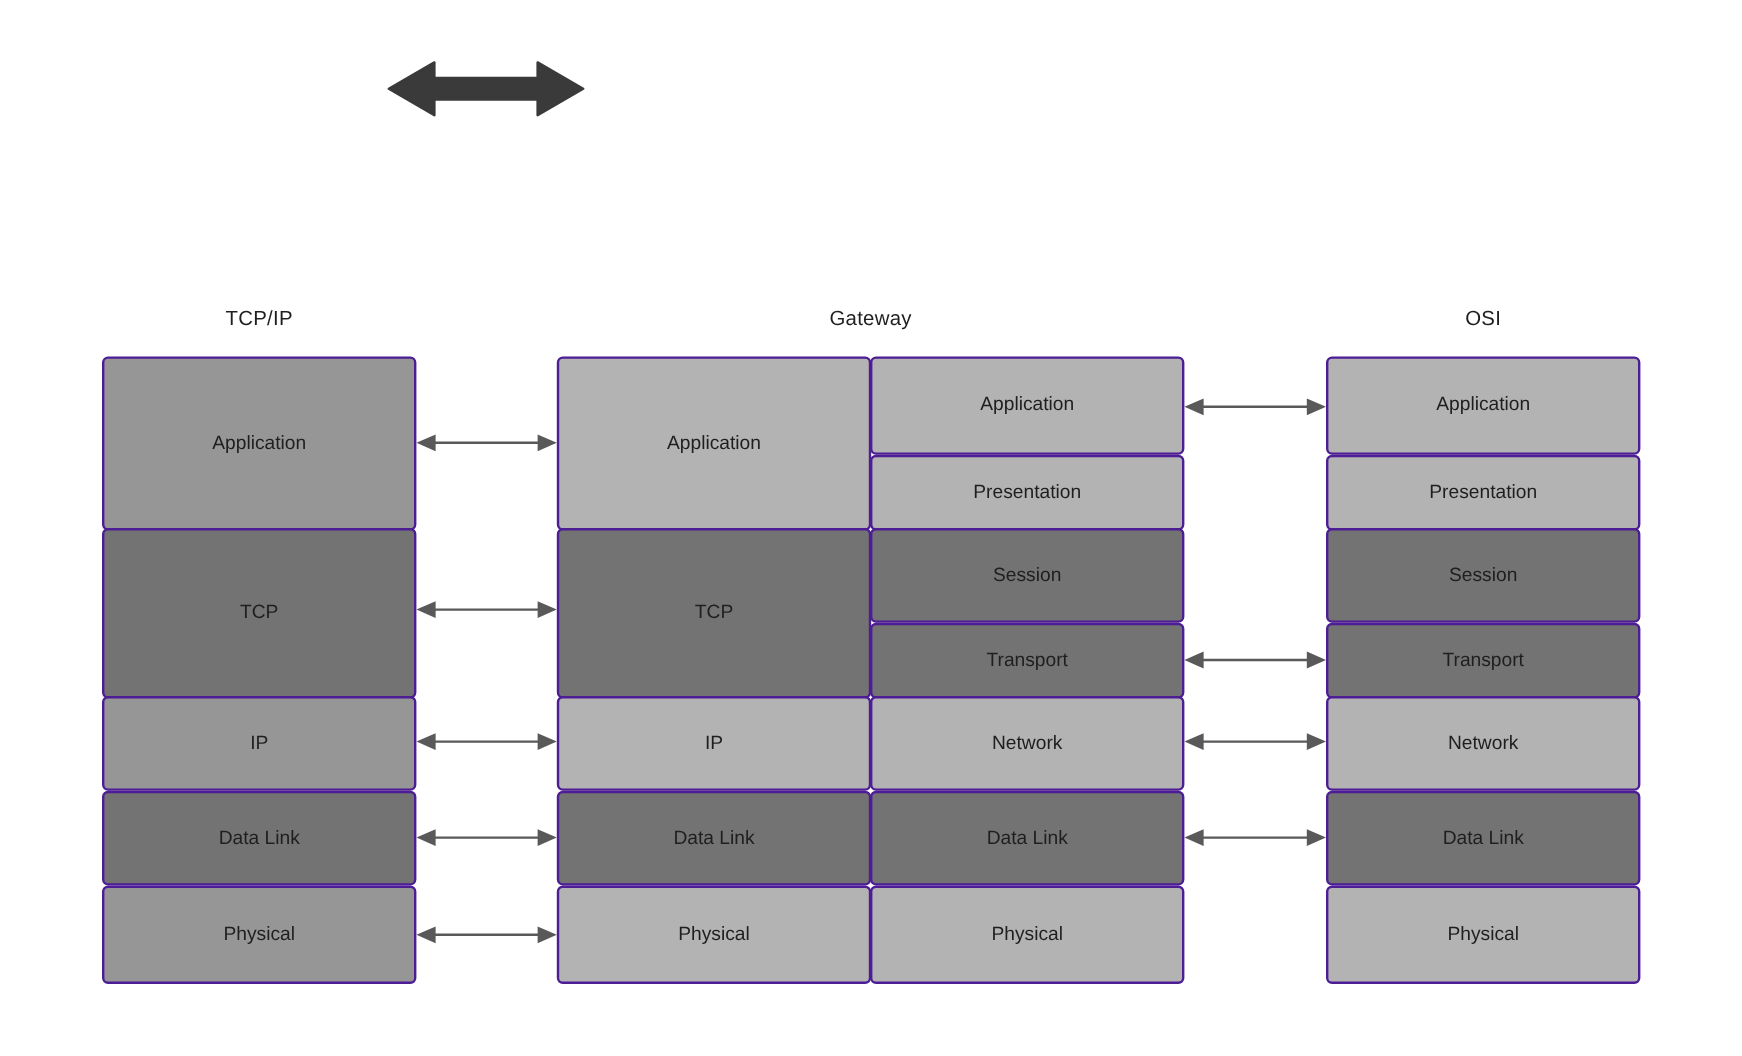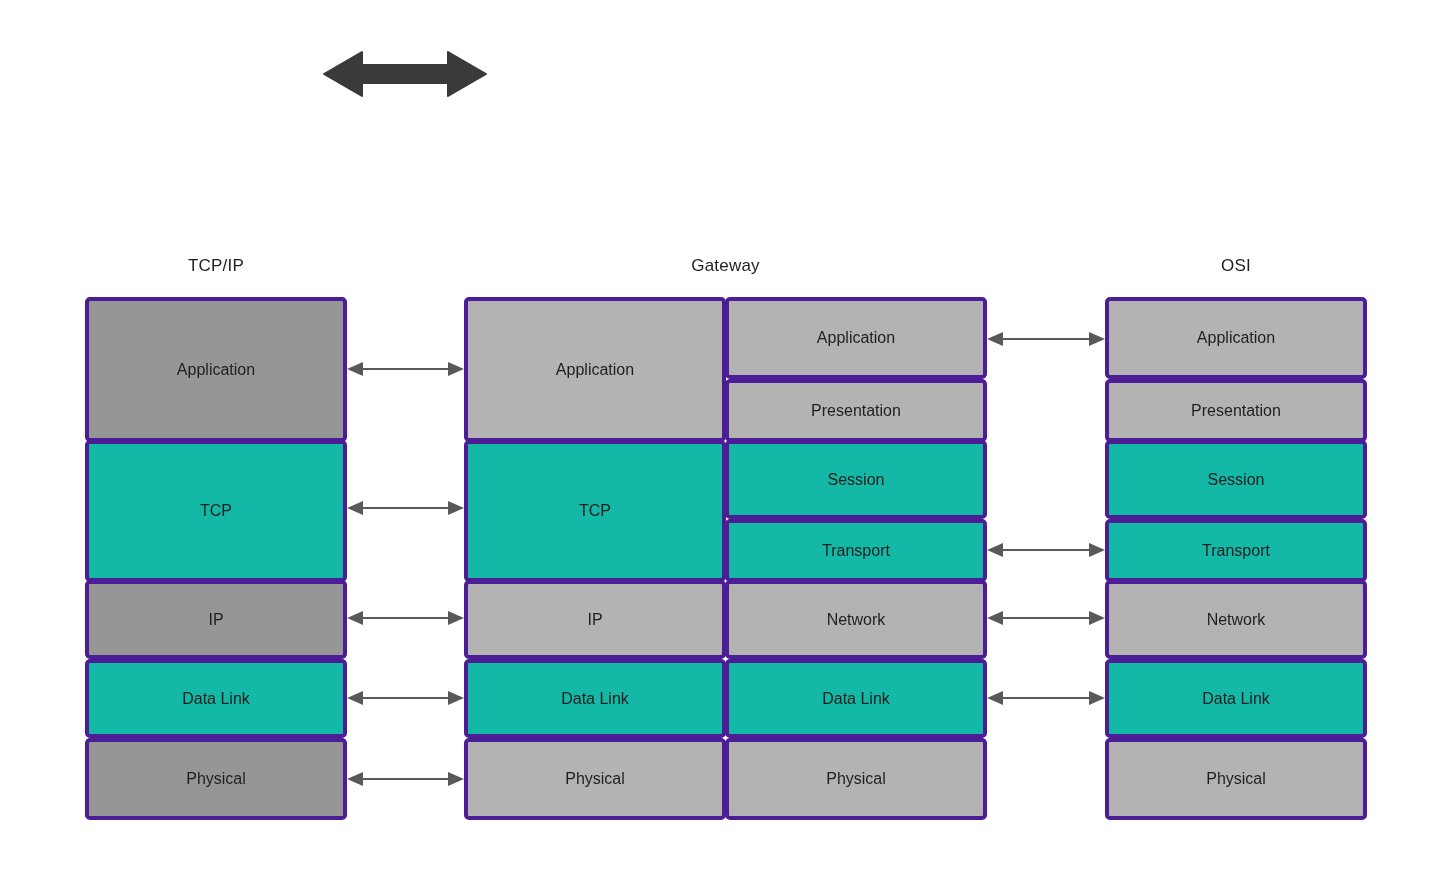--- a/index.html
+++ b/index.html
@@ -38,33 +38,33 @@
     font-size: 17px;
     color: #1f1f1f;
     letter-spacing: 0.2px;
     white-space: nowrap;
   }
 
   
   .layer-box {
     position: absolute;
     box-sizing: border-box;
-    border: 4px solid #4c1d95;
+    border: 2px solid #4c1d95;
     border-radius: 5px;
     display: flex;
     align-items: center;
     justify-content: center;
     font-size: 16px;
     color: #1f1f1f;
     text-align: center;
     line-height: 1.2;
   }
   .layer-box.shade-dark  { background: #969696; }
   .layer-box.shade-light { background: #b3b3b3; }
-  .layer-box.shade-white { background: #14b8a6; }
+  .layer-box.shade-white { background: #737373; }
 
   .layer-label {
     pointer-events: none;
     padding: 0 4px;
   }
 
   
   .connector {
     position: absolute;
     height: 22px;

